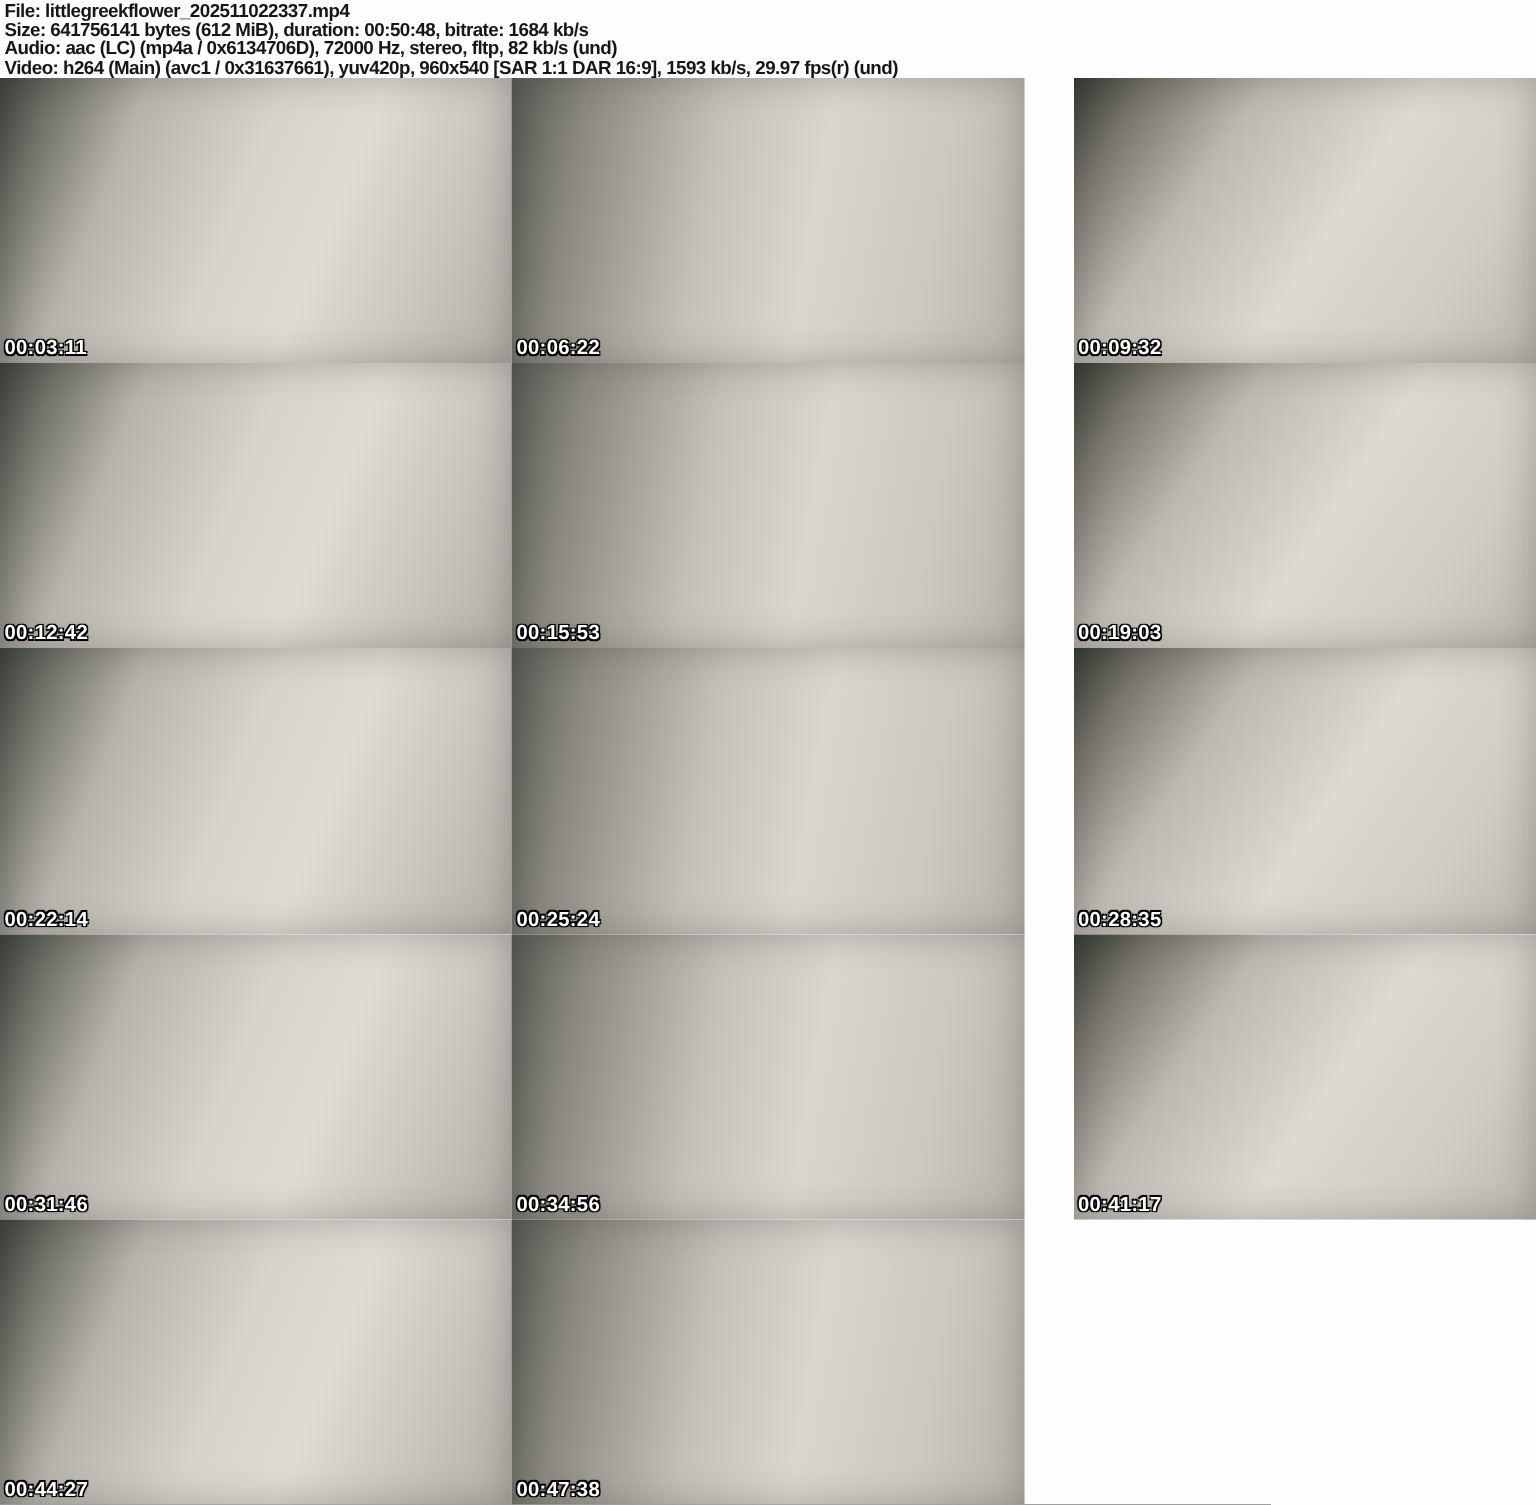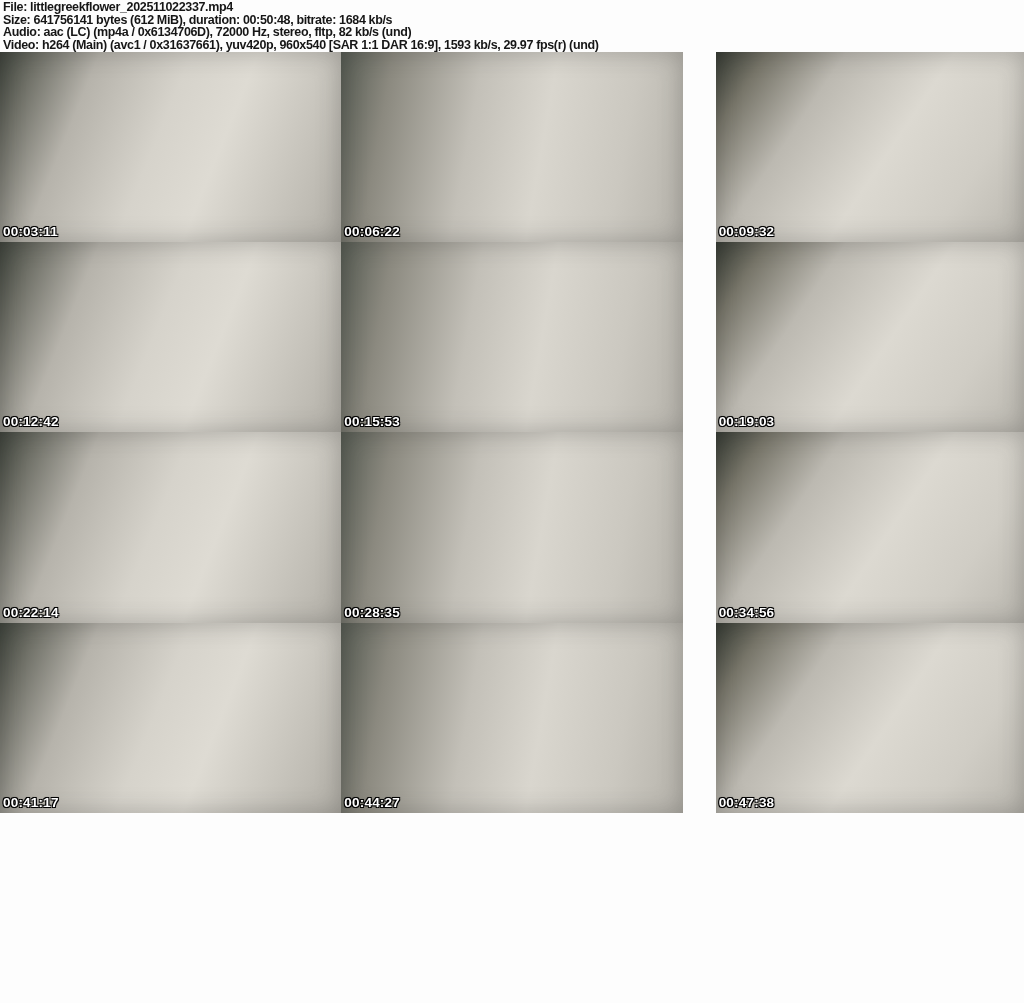--- a/index.html
+++ b/index.html
@@ -105,21 +105,27 @@
     <div class="thumb-cell">
       <span class="timestamp">00:15:53</span>
     </div>
     <div class="thumb-cell">
       <span class="timestamp">00:19:03</span>
     </div>
     <div class="thumb-cell">
       <span class="timestamp">00:22:14</span>
     </div>
     <div class="thumb-cell">
+      <span class="timestamp">00:25:24</span>
+    </div>
+    <div class="thumb-cell">
       <span class="timestamp">00:28:35</span>
+    </div>
+    <div class="thumb-cell">
+      <span class="timestamp">00:31:46</span>
     </div>
     <div class="thumb-cell">
       <span class="timestamp">00:34:56</span>
     </div>
     <div class="thumb-cell">
       <span class="timestamp">00:41:17</span>
     </div>
     <div class="thumb-cell">
       <span class="timestamp">00:44:27</span>
     </div>

